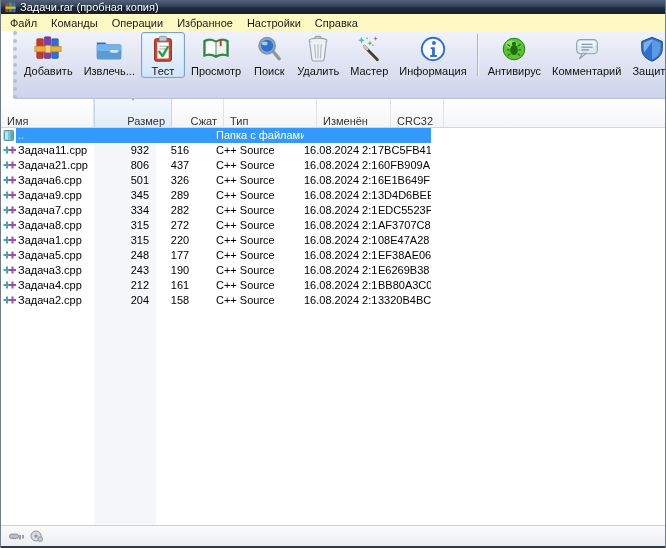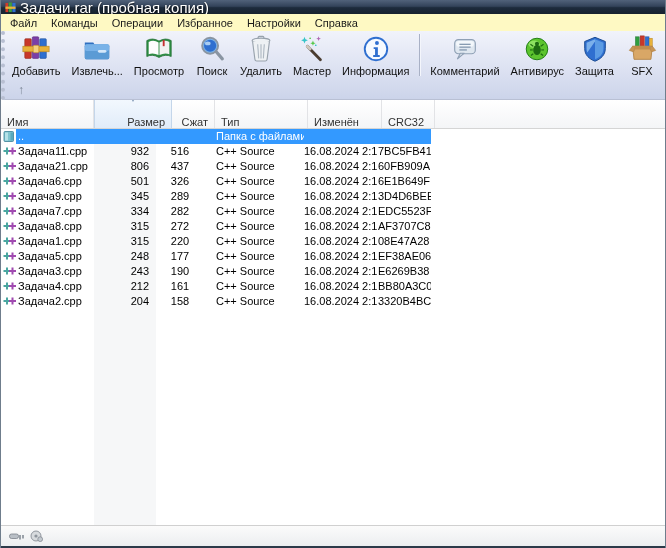--- a/index.html
+++ b/index.html
@@ -14,40 +14,40 @@
     border-left:1px solid #6f7d8c;
     border-right:1px solid #6f7d8c;
     overflow:hidden;
   }
   
   .titlebar {
     height:14px; flex:0 0 14px;
     background:linear-gradient(180deg,#51627a 0%,#33435a 45%,#1d2b3c 55%,#17222f 100%);
     display:flex; align-items:center;
     padding-left:4px; gap:4px;
-    color:#fff; font-size:15px;
+    color:#fff; font-size:11px;
     text-shadow:0 1px 2px #000;
   }
   .app-icon { width:11px; height:11px; display:inline-block; }
   
   .menubar {
     height:17px; flex:0 0 17px;
     background:#fef9c3;
     display:flex; align-items:center;
     padding-left:2px;
     color:#1a1a1a;
   }
   .menu-item { padding:1px 7px; cursor:default; }
   
   .toolbar-area {
     flex:0 0 68px;
     background:linear-gradient(180deg,#f1f3fb 0%,#dde2f2 55%,#ccd4ea 100%);
     border-left:4px dotted #b8bfd2;
     border-bottom:1px solid #b9c0d4;
-    display:flex; flex-direction:column;
+    display:flex; flex-direction:row;margin-left:12px;
   }
   .toolbar {
     height:51px; display:flex; align-items:flex-start;
     padding:1px 0 0 2px;
   }
   .tb-btn {
     display:flex; flex-direction:column; align-items:center;
     padding:1px 4px 0 4px; margin-right:1px;
     border:1px solid transparent; border-radius:3px;
     color:#111; min-width:44px; cursor:default;
@@ -79,21 +79,21 @@
   .hcell.sorted {
     background:linear-gradient(180deg,#f2f8fe 0%,#e1ecf9 100%);
     border-right:1px solid #c4d6ea; border-left:1px solid #c4d6ea;
   }
   .sort-arrow {
     position:absolute; top:-4px; left:50%; transform:translateX(-50%);
     font-size:7px; color:#7f98b5;
   }
   .hcell.r { text-align:right; }
   .h-rest { flex:1; border-right:none; }
-  .col-name{width:93px;} .col-size{width:78px;} .col-packed{width:43px;}
+  .col-name{width:93px;} .col-size{width:78px;} .col-packed{width:52px;}
   .col-type{width:93px;} .col-modified{width:74px;} .col-crc{width:53px;}
   
   .list {
     flex:1 1 auto; background:#fff; position:relative; overflow:hidden;
   }
   .sort-band {
     position:absolute; left:93px; width:62px; top:0; bottom:0;
     background:#f6f7f8;
   }
   .rows { position:relative; }
@@ -164,20 +164,31 @@
       <div class="tb-btn">
         <svg class="tb-ico" viewBox="0 0 32 32">
           <path d="M3 9 h9 l2 3 h15 v13 a2 2 0 0 1 -2 2 H5 a2 2 0 0 1 -2 -2 Z" fill="#2f6fc0"></path>
           <rect x="3" y="11" width="26" height="16" rx="2" fill="#5b9bd5"></rect>
           <rect x="3" y="11" width="26" height="7" rx="2" fill="#79b2e8"></rect>
           <rect x="17" y="17" width="9" height="3" rx="1.5" fill="#d5e8fa"></rect>
         </svg>
         <span class="tb-label">Извлечь...</span>
       </div>
 
+      <div class="tb-btn pressed">
+        <svg class="tb-ico" viewBox="0 0 32 32">
+          <rect x="7" y="5" width="18" height="24" rx="2" fill="#cf4433" stroke="#8e2318" stroke-width="1"></rect>
+          <rect x="10" y="9" width="12" height="17" fill="#ffffff" stroke="#d8d8d8" stroke-width="0.5"></rect>
+          <rect x="12" y="2.5" width="8" height="5" rx="1.5" fill="#c3ccd6" stroke="#7d8790" stroke-width="0.8"></rect>
+          <line x1="12" y1="13" x2="20" y2="13" stroke="#9aa4ae" stroke-width="1"></line>
+          <line x1="12" y1="16" x2="20" y2="16" stroke="#9aa4ae" stroke-width="1"></line>
+          <path d="M12 19 l3.5 4.5 L21 14" fill="none" stroke="#2f9e3f" stroke-width="2.6" stroke-linecap="round" stroke-linejoin="round"></path>
+        </svg>
+        <span class="tb-label">Тест</span>
+      </div>
 
       <div class="tb-btn">
         <svg class="tb-ico" viewBox="0 0 32 32">
           <path d="M3 7 Q9 3.5 16 7.5 Q23 3.5 29 7 V24 Q23 21 16 25 Q9 21 3 24 Z" fill="#2f8f46" stroke="#1d6b2e" stroke-width="0.8"></path>
           <path d="M5 8.5 Q10 5.5 15.5 9 V22.5 Q10 19.5 5 21.5 Z" fill="#fdfdfd"></path>
           <path d="M27 8.5 Q22 5.5 16.5 9 V22.5 Q22 19.5 27 21.5 Z" fill="#f2f2f2"></path>
           <line x1="21" y1="6.5" x2="21" y2="13" stroke="#c62f2f" stroke-width="2"></line>
         </svg>
         <span class="tb-label">Просмотр</span>
       </div>
@@ -220,47 +231,47 @@
       <div class="tb-btn">
         <svg class="tb-ico" viewBox="0 0 32 32">
           <circle cx="16" cy="16" r="12" fill="#f6faff" stroke="#2f6fd0" stroke-width="2"></circle>
           <circle cx="17" cy="9.5" r="2.1" fill="#2f6fd0"></circle>
           <path d="M13.5 14 h4.5 v8.5 h2 v2 h-7 v-2 h2 v-6.5 h-1.5 Z" fill="#2f6fd0"></path>
         </svg>
         <span class="tb-label">Информация</span>
       </div>
 
       <div class="tb-sep"></div>
-
-      <div class="tb-btn">
-        <svg class="tb-ico" viewBox="0 0 32 32">
-          <rect x="5" y="6" width="22" height="15" rx="4" fill="#dfe7f0" stroke="#8fa0b5" stroke-width="1.2"></rect>
-          <rect x="6.5" y="7.5" width="19" height="6" rx="3" fill="#f3f7fb"></rect>
-          <path d="M11 20.5 l-3 6 7 -6 Z" fill="#dfe7f0" stroke="#8fa0b5" stroke-width="1.2" stroke-linejoin="round"></path>
-          <line x1="10" y1="11" x2="22" y2="11" stroke="#7e93ab" stroke-width="1.3"></line>
-          <line x1="10" y1="14" x2="22" y2="14" stroke="#7e93ab" stroke-width="1.3"></line>
-          <line x1="10" y1="17" x2="18" y2="17" stroke="#7e93ab" stroke-width="1.3"></line>
-        </svg>
-        <span class="tb-label">Комментарий</span>
-      </div>
 
       <div class="tb-btn">
         <svg class="tb-ico" viewBox="0 0 32 32">
           <circle cx="16" cy="16" r="11.5" fill="#5cc42e" stroke="#1d7a12" stroke-width="1"></circle>
           <ellipse cx="13" cy="11" rx="6" ry="4" fill="#9ae86e" opacity="0.8"></ellipse>
           <ellipse cx="16" cy="17" rx="4" ry="5.5" fill="#1d6b12"></ellipse>
           <circle cx="16" cy="10.5" r="2.2" fill="#1d6b12"></circle>
           <line x1="12" y1="13" x2="9" y2="11" stroke="#1d6b12" stroke-width="1.2"></line>
           <line x1="20" y1="13" x2="23" y2="11" stroke="#1d6b12" stroke-width="1.2"></line>
           <line x1="11.5" y1="17" x2="8.5" y2="17" stroke="#1d6b12" stroke-width="1.2"></line>
           <line x1="20.5" y1="17" x2="23.5" y2="17" stroke="#1d6b12" stroke-width="1.2"></line>
           <line x1="12" y1="21" x2="9.5" y2="23" stroke="#1d6b12" stroke-width="1.2"></line>
           <line x1="20" y1="21" x2="22.5" y2="23" stroke="#1d6b12" stroke-width="1.2"></line>
         </svg>
         <span class="tb-label">Антивирус</span>
+      </div>
+
+      <div class="tb-btn">
+        <svg class="tb-ico" viewBox="0 0 32 32">
+          <rect x="5" y="6" width="22" height="15" rx="4" fill="#dfe7f0" stroke="#8fa0b5" stroke-width="1.2"></rect>
+          <rect x="6.5" y="7.5" width="19" height="6" rx="3" fill="#f3f7fb"></rect>
+          <path d="M11 20.5 l-3 6 7 -6 Z" fill="#dfe7f0" stroke="#8fa0b5" stroke-width="1.2" stroke-linejoin="round"></path>
+          <line x1="10" y1="11" x2="22" y2="11" stroke="#7e93ab" stroke-width="1.3"></line>
+          <line x1="10" y1="14" x2="22" y2="14" stroke="#7e93ab" stroke-width="1.3"></line>
+          <line x1="10" y1="17" x2="18" y2="17" stroke="#7e93ab" stroke-width="1.3"></line>
+        </svg>
+        <span class="tb-label">Комментарий</span>
       </div>
 
       <div class="tb-btn">
         <svg class="tb-ico" viewBox="0 0 32 32">
           <path d="M16 3.5 L27 8 V15.5 C27 22.5 22 26.8 16 29 C10 26.8 5 22.5 5 15.5 V8 Z" fill="#2f6fd0" stroke="#17498f" stroke-width="1"></path>
           <path d="M16 5.5 L25 9.2 V15.5 C25 21.3 21 25 16 27 Z" fill="#5b9be4"></path>
           <path d="M16 5.5 L7 9.2 V15.5 C7 17 7.3 18.4 7.8 19.6 L16 8 Z" fill="#8fc0f0" opacity="0.8"></path>
         </svg>
         <span class="tb-label">Защита</span>
       </div>

